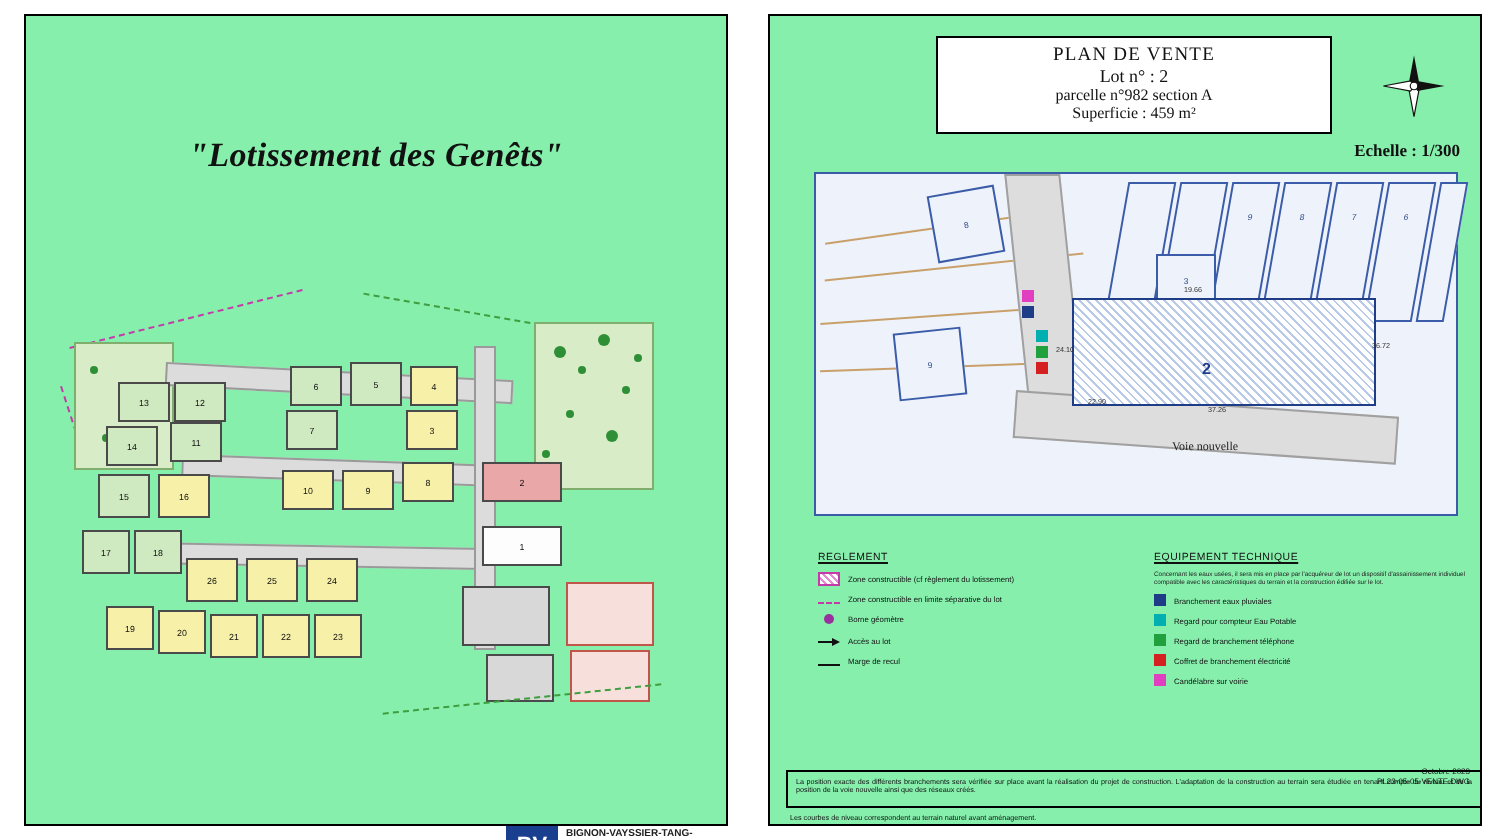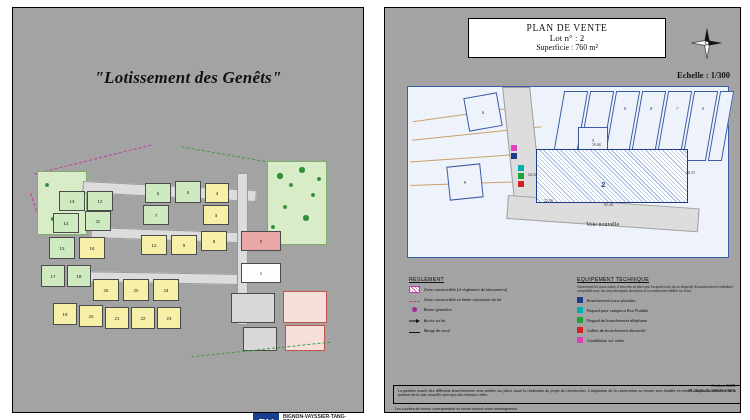--- a/index.html
+++ b/index.html
@@ -8,21 +8,21 @@
     background:#ffffff;
     font-family:"Liberation Sans", sans-serif;
     overflow:hidden;
     position:relative;
   }
   .page{position:absolute;top:0;left:0;width:750px;height:420px;display:flex;}
   .panel{position:relative;box-sizing:border-box;}
   .panel-left{width:374px;height:420px;background:#ffffff;}
   .panel-right{width:376px;height:420px;background:#ffffff;}
   .sheet{
-    position:absolute;background:#a3a3a3;border:1px solid #000;
+    position:absolute;background:#86efac;border:1px solid #000;
   }
   .sheet-left{left:12px;top:7px;width:350px;height:404px;}
   .sheet-right{left:10px;top:7px;width:355px;height:404px;}
 
   
   .title-main{
     position:absolute;left:0;right:0;top:60px;text-align:center;
     font-family:"Liberation Serif", serif;font-style:italic;font-weight:bold;
     font-size:17px;color:#111;letter-spacing:.2px;
   }
@@ -234,21 +234,22 @@
       </div>
     </div>
   </div>
 
   <div class="panel panel-right">
     <div class="sheet sheet-right">
 
       <div class="rtitle-box">
         <div class="l1">PLAN DE VENTE</div>
         <div class="l2">Lot n° : 2</div>
-        <div class="l4">Superficie : 760 m²</div>
+        <div class="l3">parcelle n°982 section A</div>
+        <div class="l4">Superficie : 459 m²</div>
       </div>
 
       <svg class="compass" viewBox="0 0 40 40">
         <polygon points="20,2 23,18 20,20 17,18" fill="#111"></polygon>
         <polygon points="20,38 23,22 20,20 17,22" fill="#fff" stroke="#111" stroke-width=".7"></polygon>
         <polygon points="2,20 18,17 20,20 18,23" fill="#fff" stroke="#111" stroke-width=".7"></polygon>
         <polygon points="38,20 22,17 20,20 22,23" fill="#111"></polygon>
         <circle cx="20" cy="20" r="2.2" fill="#fff" stroke="#111" stroke-width=".7"></circle>
       </svg>
 

